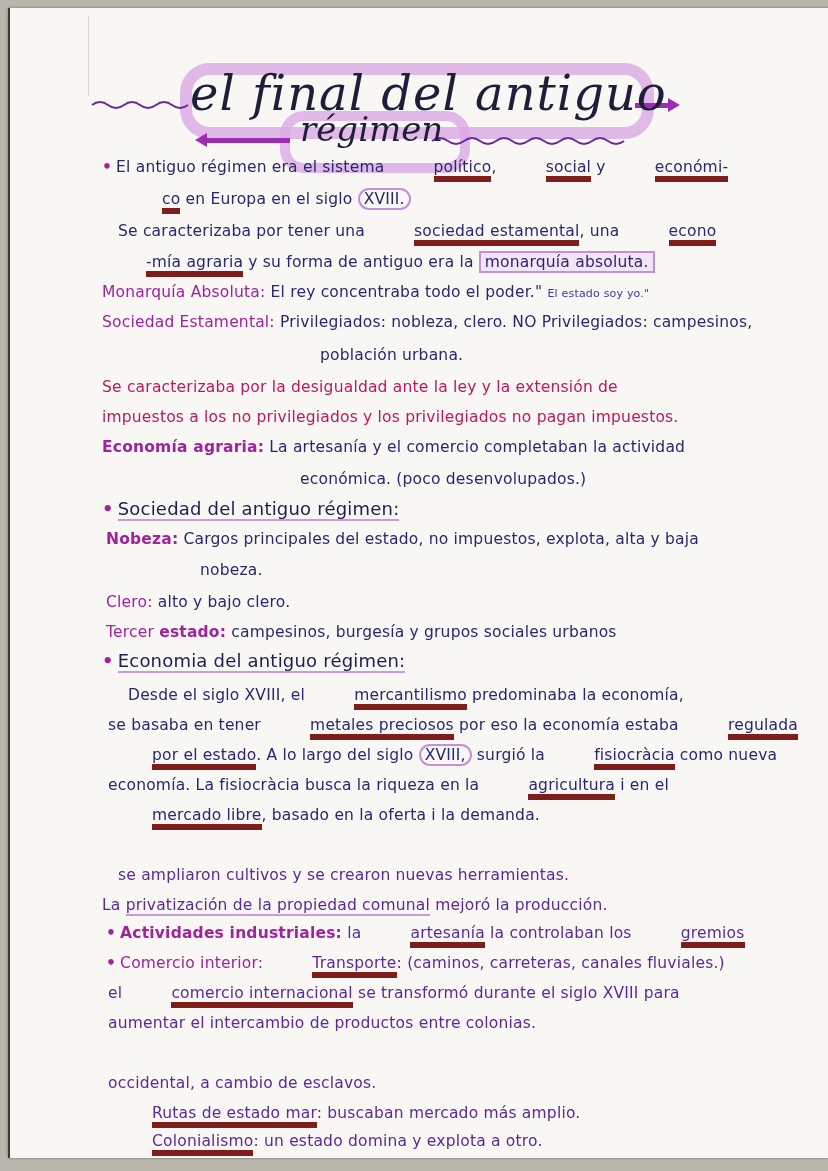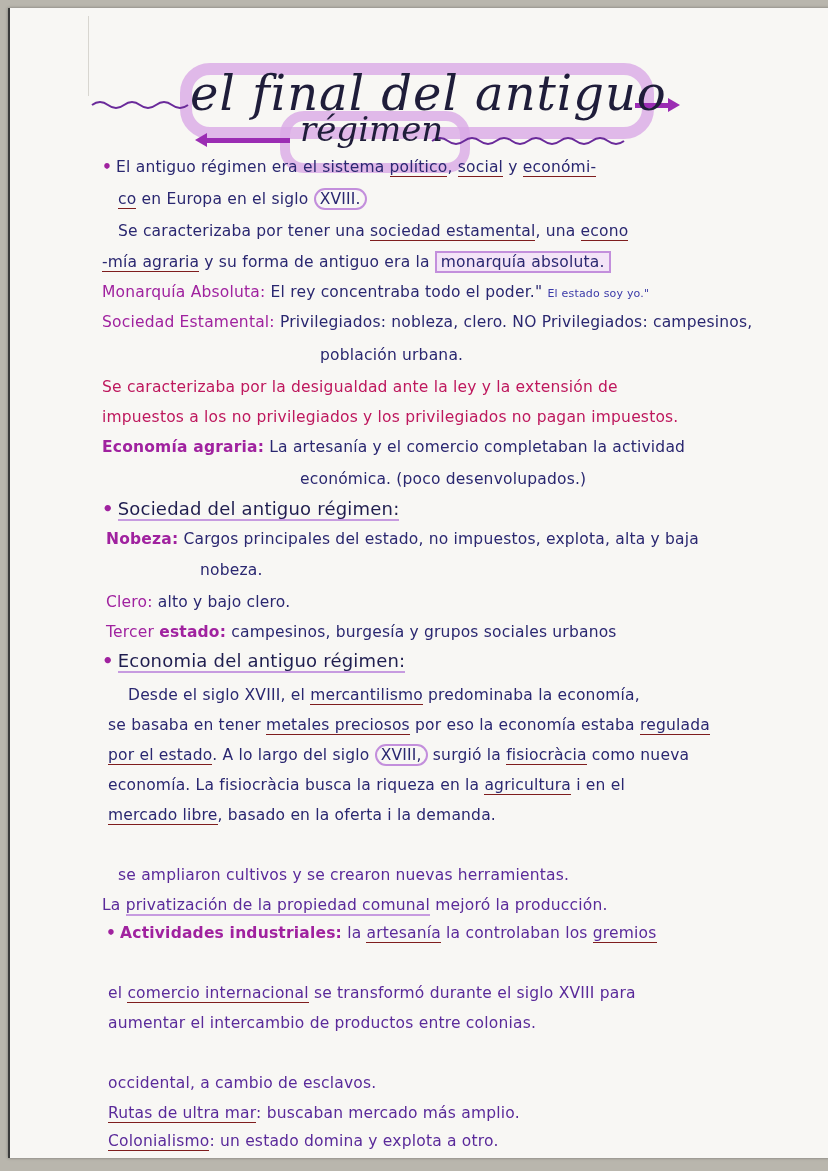--- a/index.html
+++ b/index.html
@@ -35,21 +35,21 @@
 
   .line {
     position:absolute; left:0; white-space:nowrap;
     font-size:15.5px; color:#2b2a6a; letter-spacing:0.2px;
   }
   .ink-dark { color:#2a2770; }
   .ink-blue { color:#be185d; }
   .ink-purple { color:#5a2a9a; }
   .key { color:#a0229f; font-weight:bold; }
   .key-plain { color:#a0229f; }
-  .u { border-bottom:1px solid #7f1d1d; }
+  .u { border-bottom:6px solid #7f1d1d;margin-left:44px; }
   .u-light { border-bottom:2px solid #c79be0; }
   .bullet { color:#a0229f; font-weight:bold; margin-right:4px; }
   .circled { border:2px solid #c38fdc; border-radius:12px; padding:0 4px;text-align:right; }
   .boxed { border:2px solid #c38fdc; background:#f3e4f7; padding:0 4px; }
   .small { font-size:11px; color:#3b3aa8; }
   .heading { font-size:18px; color:#1f1d4f; }
 </style>
 </head>
 <body>
 
@@ -135,27 +135,30 @@
 
   <div class="line ink-purple" style="left:108px;top:858px">se ampliaron cultivos y se crearon nuevas herramientas.</div>
   <div class="line ink-purple" style="left:92px;top:888px">
     <span>La </span><span class="u-light">privatización de la propiedad comunal</span><span> mejoró la producción.</span>
   </div>
 
   <div class="line ink-purple" style="left:96px;top:916px">
     <span class="bullet">•</span><span class="key">Actividades industriales:</span><span> la </span><span class="u">artesanía</span><span> la controlaban los </span><span class="u">gremios</span>
   </div>
 
+  <div class="line ink-purple" style="left:96px;top:946px">
+    <span class="bullet">•</span><span class="key-plain">Comercio interior:</span> <span class="u">Transporte</span><span>: (caminos, carreteras, canales fluviales.)</span>
+  </div>
   <div class="line ink-purple" style="left:98px;top:976px">
     <span>el </span><span class="u">comercio internacional</span><span> se transformó durante el siglo XVIII para</span>
   </div>
   <div class="line ink-purple" style="left:98px;top:1006px">aumentar el intercambio de productos entre colonias.</div>
 
   <div class="line ink-purple" style="left:98px;top:1066px">occidental, a cambio de esclavos.</div>
 
   <div class="line ink-purple" style="left:98px;top:1096px">
-    <span class="u">Rutas de ultra mar</span><span>: buscaban mercado más amplio.</span>
+    <span class="u">Rutas de estado mar</span><span>: buscaban mercado más amplio.</span>
   </div>
 
   <div class="line ink-purple" style="left:98px;top:1124px">
     <span class="u">Colonialismo</span><span>: un estado domina y explota a otro.</span>
   </div>
 </div>
 
 </body></html>

